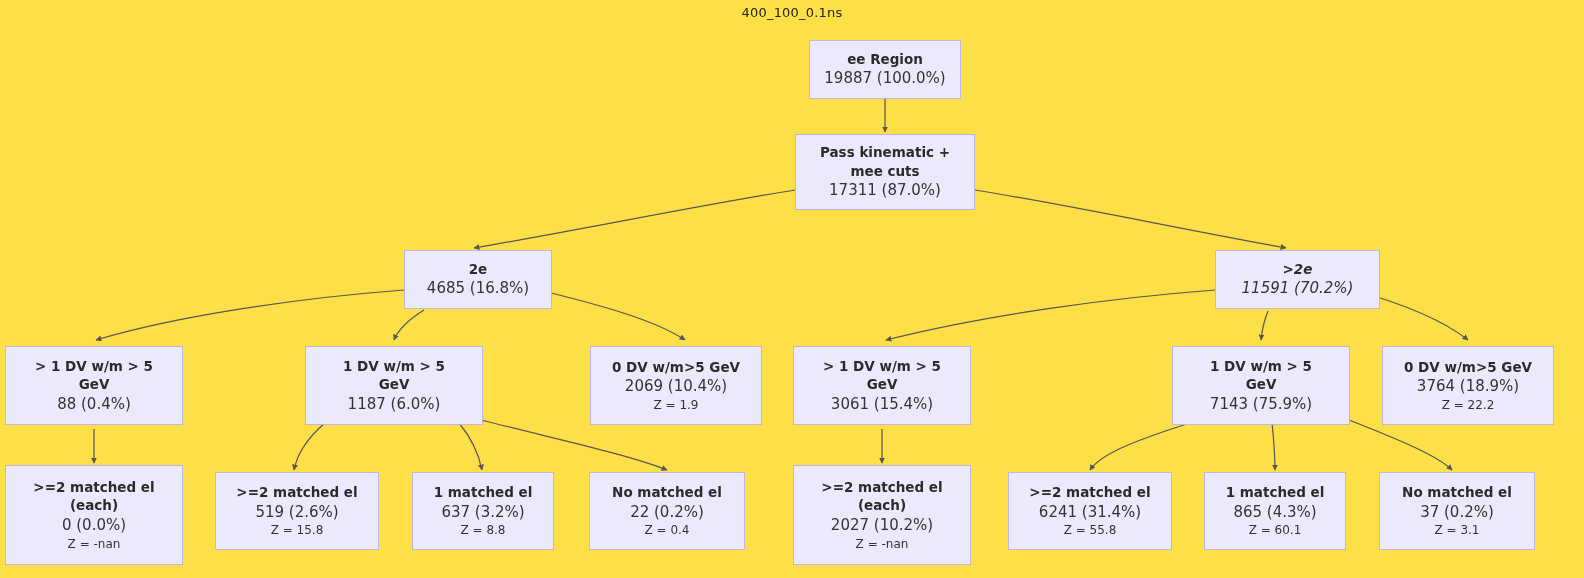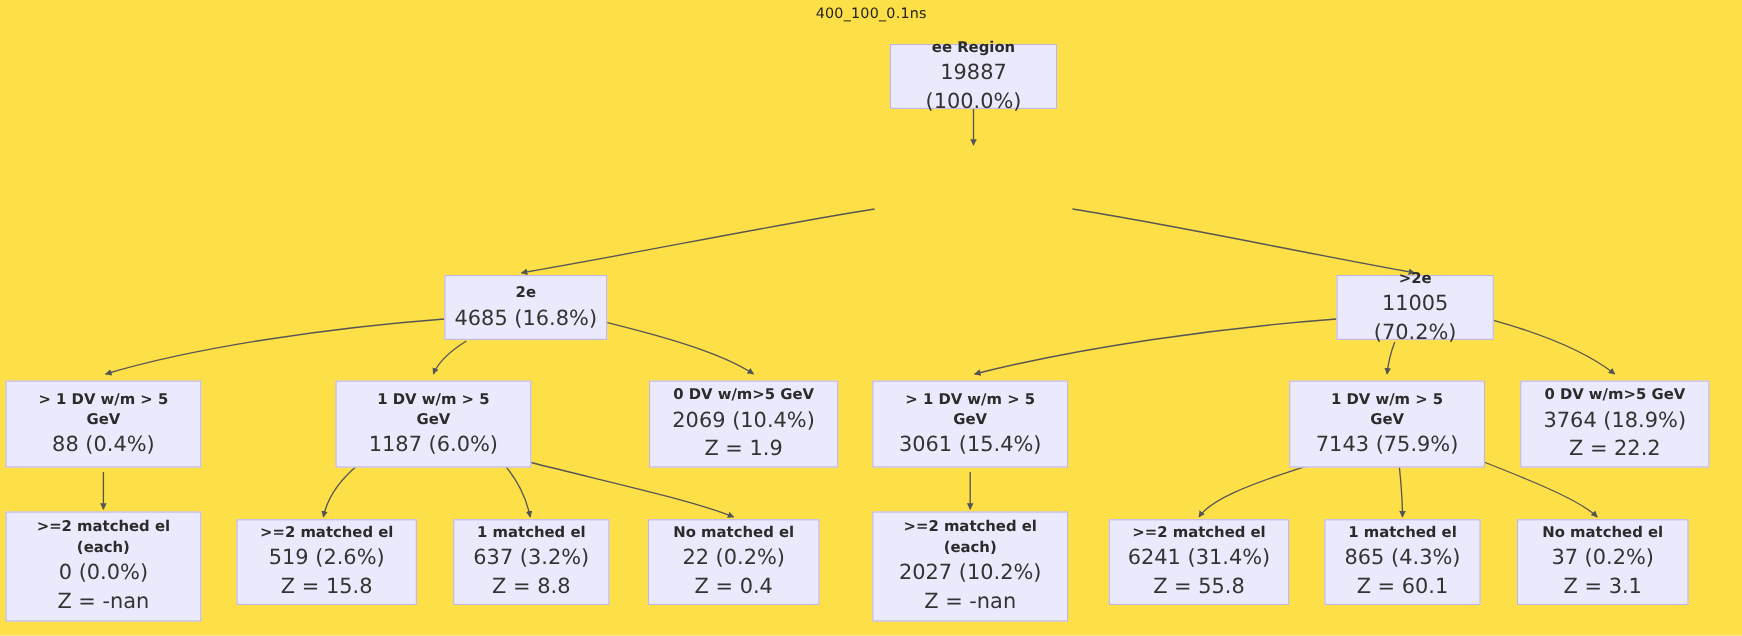--- a/index.html
+++ b/index.html
@@ -49,26 +49,26 @@
     padding: 6px 8px;
     line-height: 1.38;
   }
   .node .label {
     font-size: 13.5px;
     font-weight: bold;
     color: #2b2b2b;
     white-space: pre-line;
   }
   .node .count {
-    font-size: 19px;
+    font-size: 15px;
     font-weight: normal;
     color: #333333;
   }
   .node .zval {
-    font-size: 19px;
+    font-size: 12px;
     font-weight: normal;
     color: #333333;
   }
 </style>
 </head>
 <body>
 
 <div id="canvas">
 
   <div id="title">400_100_0.1ns</div>
@@ -115,29 +115,34 @@
 
       <path d="M 1349,420 C 1400,440 1438,456 1452,470"></path>
     </g>
   </svg>
 
   <div class="node" style="left:809px; top:40px; width:152px; height:59px;">
     <div class="label">ee Region</div>
     <div class="count">19887 (100.0%)</div>
   </div>
 
+  <div class="node" style="left:795px; top:134px; width:180px; height:76px;">
+    <div class="label">Pass kinematic +
+mee cuts</div>
+    <div class="count">17311 (87.0%)</div>
+  </div>
 
   <div class="node" style="left:404px; top:250px; width:148px; height:59px;">
     <div class="label">2e</div>
     <div class="count">4685 (16.8%)</div>
   </div>
 
-  <div class="node" style="left:1215px; top:250px; width:143px; height:59px;">
+  <div class="node" style="left:1215px; top:250px; width:165px; height:59px;font-style:italic;">
     <div class="label">&gt;2e</div>
-    <div class="count">11005 (70.2%)</div>
+    <div class="count">11591 (70.2%)</div>
   </div>
 
   <div class="node" style="left:5px; top:346px; width:178px; height:79px;">
     <div class="label">&gt; 1 DV w/m &gt; 5
 GeV</div>
     <div class="count">88 (0.4%)</div>
   </div>
 
   <div class="node" style="left:305px; top:346px; width:178px; height:79px;">
     <div class="label">1 DV w/m &gt; 5

